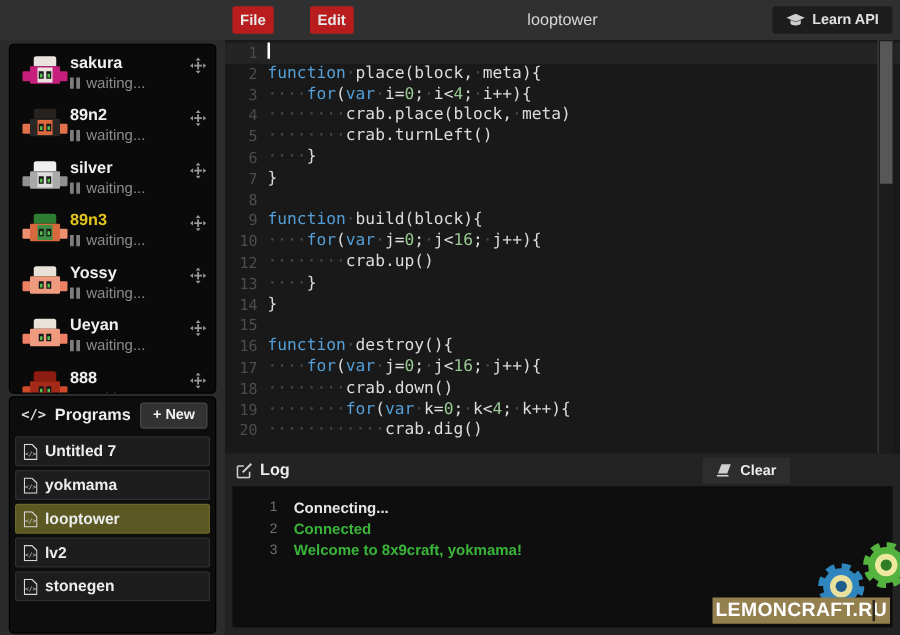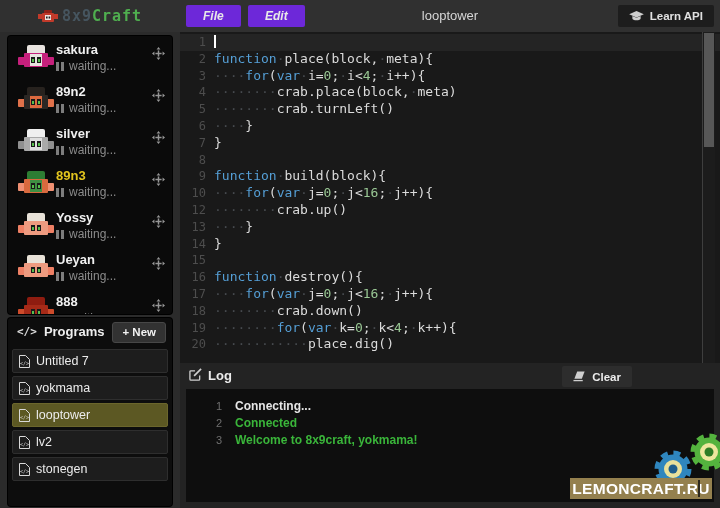--- a/index.html
+++ b/index.html
@@ -7,21 +7,21 @@
     width:720px;height:508px;position:relative;overflow:hidden;
     background:#2c2c2c;font-family:"Liberation Sans",sans-serif;
     -webkit-font-smoothing:antialiased;
   }
   
   .topbar{position:absolute;left:0;top:0;right:0;height:32px;background:#303030;border-bottom:1px solid #222;}
   .logo{position:absolute;left:0;top:0;width:180px;height:32px;display:flex;align-items:center;justify-content:center;gap:4px;}
   .logo-text{font-family:"DejaVu Sans Mono",monospace;font-weight:bold;font-size:15px;letter-spacing:1px;}
   .logo-prefix{color:#46555f;}
   .logo-suffix{color:#4fae4f;}
-  .menu-btn{position:absolute;top:5px;height:22px;line-height:22px;padding:0 17px;background:#6d28d9;color:#e8e8e8;font-size:12px;font-weight:bold;border-radius:2px;cursor:default;font-style:italic;}
+  .menu-btn{position:absolute;top:5px;height:22px;line-height:22px;padding:0 6px;background:#b91c1c;color:#e8e8e8;font-size:12px;font-weight:bold;border-radius:2px;cursor:default;}
   .menu-file{left:186px;}
   .menu-edit{left:248px;}
   .tb-title{position:absolute;left:180px;right:0;top:0;height:32px;line-height:32px;text-align:center;color:#d6d6d6;font-size:13px;}
   .learnapi{position:absolute;right:6px;top:5px;height:22px;display:flex;align-items:center;gap:6px;padding:0 11px;background:#1d1d1d;color:#e0e0e0;font-size:11.5px;font-weight:bold;border-radius:2px;}
   
   .sidebar{position:absolute;left:0;top:32px;width:180px;bottom:0;background:#2b2b2b;}
   .players-panel{position:absolute;left:8px;right:8px;top:4px;height:278px;background:#0a0a0a;border-radius:3px;box-shadow:0 0 0 1px #000;overflow:hidden;padding-top:2px;box-sizing:border-box;}
   .player-row{position:relative;height:42px;}
   .p-name{position:absolute;left:48px;top:4px;font-size:13px;font-weight:bold;color:#f0f0f0;}
   .p-status{position:absolute;left:48px;top:21px;display:flex;align-items:center;gap:5px;color:#8b8b8b;font-size:12px;}
@@ -39,60 +39,48 @@
   .av-claw.l{left:0;} .av-claw.r{right:0;}
   
   .programs-panel{position:absolute;left:8px;right:8px;top:286px;bottom:2px;background:#0d0d0d;border-radius:3px;box-shadow:0 0 0 1px #000;overflow:hidden;}
   .prog-header{position:relative;height:28px;}
   .prog-title{position:absolute;left:9px;top:6px;display:flex;align-items:center;gap:7px;color:#ededed;font-size:13px;font-weight:bold;}
   .code-glyph{font-family:"DejaVu Sans Mono",monospace;font-size:11px;color:#dcdcdc;font-weight:bold;}
   .new-btn{position:absolute;right:6px;top:4px;height:19px;line-height:19px;padding:0 9px;background:#323232;border:1px solid #474747;border-radius:3px;color:#f2f2f2;font-size:11.5px;font-weight:bold;}
   .prog-item{position:relative;height:22px;margin:3px 4px;background:#1d1d1d;border:1px solid #2e2e2e;border-radius:2px;display:flex;align-items:center;}
   .prog-item.sel{background:#5c5823;border-color:#6b662c;}
   .prog-item .fi{margin:0 6px 0 6px;flex:none;display:flex;}
-  .prog-label{color:#ececec;font-size:12.5px;font-weight:normal;}
+  .prog-label{color:#ececec;font-size:12.5px;font-weight:bold;}
   
   .editor{position:absolute;left:180px;top:32px;right:0;height:331px;background:#191919;overflow:hidden;font-family:"DejaVu Sans Mono",monospace;padding-top:2px;box-sizing:border-box;}
   .cl{height:16.8px;line-height:16.8px;display:flex;font-size:13px;white-space:pre;}
   .cl.cur{background:#242424;}
   .ln{flex:none;width:26px;text-align:right;padding-right:8px;color:#4d4d4d;font-size:12px;}
   .ct{flex:1;}
   .cursor{display:inline-block;width:2px;height:13px;background:#fff;vertical-align:-2px;}
   .sb-track{position:absolute;top:0;bottom:0;right:5px;width:12px;background:#1c1c1c;border-left:1px solid #3e3e3e;}
   .sb-thumb{position:absolute;left:1px;right:1px;top:1px;height:114px;background:#575757;}
   
   .logpanel{position:absolute;left:180px;top:363px;right:0;bottom:0;background:#232323;}
   .log-header{position:relative;height:26px;}
-  .log-title{position:absolute;left:9px;top:5px;display:flex;align-items:flex-start;gap:6px;color:#ececec;font-size:13px;font-weight:bold;}
+  .log-title{position:absolute;left:9px;top:5px;display:flex;align-items:flex-end;gap:6px;color:#ececec;font-size:13px;font-weight:bold;}
   .clear-btn{position:absolute;right:88px;top:3px;height:21px;display:flex;align-items:center;gap:6px;padding:0 11px;background:#2d2d2d;border-radius:2px;color:#ececec;font-size:11.5px;font-weight:bold;}
   .log-content{position:absolute;left:6px;right:6px;top:26px;bottom:6px;background:#0e0e0e;padding-top:9px;box-sizing:border-box;}
   .lgl{height:17px;line-height:17px;display:flex;font-size:12px;font-weight:600;}
   .lgn{flex:none;width:36px;text-align:right;padding-right:13px;color:#6f6f6f;font-size:11px;font-weight:normal;}
   
   .gear{position:absolute;}
   .wm-band{position:absolute;left:570px;top:478px;width:142px;height:21px;background:#94804e;display:flex;align-items:center;justify-content:center;}
   .wm-text{color:#fff;font-size:15.5px;font-weight:bold;letter-spacing:.3px;}
   .wm-mark{position:absolute;right:12px;top:2px;width:2px;height:17px;background:#2e2a20;}
 </style>
 </head>
 <body>
 
 <div class="topbar">
-  <div class="logo">
-    <svg width="20" height="13" viewBox="0 0 20 13">
-      <rect x="6" y="0" width="8" height="4" rx="1" fill="#8e2218"></rect>
-      <rect x="0" y="4" width="4" height="5" fill="#c13a2a"></rect>
-      <rect x="16" y="4" width="4" height="5" fill="#c13a2a"></rect>
-      <rect x="4" y="3" width="12" height="9" rx="1" fill="#c13a2a"></rect>
-      <rect x="7" y="5" width="6" height="5" fill="#efe5e0"></rect>
-      <rect x="8" y="6.5" width="1.6" height="2" fill="#222"></rect>
-      <rect x="10.6" y="6.5" width="1.6" height="2" fill="#222"></rect>
-    </svg>
-    <span class="logo-text"><span class="logo-prefix">8x9</span><span class="logo-suffix">Craft</span></span>
-  </div>
   <div class="menu-btn menu-file">File</div>
   <div class="menu-btn menu-edit">Edit</div>
   <div class="tb-title">looptower</div>
   <div class="learnapi">
     <svg width="15" height="11" viewBox="0 0 16 12" fill="#cfcfcf">
       <path d="M8 0 L16 3.5 8 7 0 3.5 Z"></path>
       <path d="M3.5 5.4 v2.8 c0 1.1 2 2 4.5 2 s4.5 -.9 4.5 -2 V5.4 L8 7.4 Z"></path>
     </svg>
     <span>Learn API</span>
   </div>
@@ -404,21 +392,21 @@
       <div class="cl"><span class="ln">9</span><span class="ct"><span style="color: rgb(85, 159, 214);">function</span><span style="color: rgb(70, 74, 78);">·</span><span style="color: rgb(220, 220, 220);">build(block){</span></span></div>
       <div class="cl"><span class="ln">10</span><span class="ct"><span style="color: rgb(70, 74, 78);">····</span><span style="color: rgb(85, 159, 214);">for</span><span style="color: rgb(220, 220, 220);">(</span><span style="color: rgb(85, 159, 214);">var</span><span style="color: rgb(70, 74, 78);">·</span><span style="color: rgb(220, 220, 220);">j=</span><span style="color: rgb(153, 199, 148);">0</span><span style="color: rgb(220, 220, 220);">;</span><span style="color: rgb(70, 74, 78);">·</span><span style="color: rgb(220, 220, 220);">j&lt;</span><span style="color: rgb(153, 199, 148);">16</span><span style="color: rgb(220, 220, 220);">;</span><span style="color: rgb(70, 74, 78);">·</span><span style="color: rgb(220, 220, 220);">j++){</span></span></div>
       <div class="cl"><span class="ln">12</span><span class="ct"><span style="color: rgb(70, 74, 78);">········</span><span style="color: rgb(220, 220, 220);">crab.up()</span></span></div>
       <div class="cl"><span class="ln">13</span><span class="ct"><span style="color: rgb(70, 74, 78);">····</span><span style="color: rgb(220, 220, 220);">}</span></span></div>
       <div class="cl"><span class="ln">14</span><span class="ct"><span style="color: rgb(220, 220, 220);">}</span></span></div>
       <div class="cl"><span class="ln">15</span><span class="ct"></span></div>
       <div class="cl"><span class="ln">16</span><span class="ct"><span style="color: rgb(85, 159, 214);">function</span><span style="color: rgb(70, 74, 78);">·</span><span style="color: rgb(220, 220, 220);">destroy(){</span></span></div>
       <div class="cl"><span class="ln">17</span><span class="ct"><span style="color: rgb(70, 74, 78);">····</span><span style="color: rgb(85, 159, 214);">for</span><span style="color: rgb(220, 220, 220);">(</span><span style="color: rgb(85, 159, 214);">var</span><span style="color: rgb(70, 74, 78);">·</span><span style="color: rgb(220, 220, 220);">j=</span><span style="color: rgb(153, 199, 148);">0</span><span style="color: rgb(220, 220, 220);">;</span><span style="color: rgb(70, 74, 78);">·</span><span style="color: rgb(220, 220, 220);">j&lt;</span><span style="color: rgb(153, 199, 148);">16</span><span style="color: rgb(220, 220, 220);">;</span><span style="color: rgb(70, 74, 78);">·</span><span style="color: rgb(220, 220, 220);">j++){</span></span></div>
       <div class="cl"><span class="ln">18</span><span class="ct"><span style="color: rgb(70, 74, 78);">········</span><span style="color: rgb(220, 220, 220);">crab.down()</span></span></div>
       <div class="cl"><span class="ln">19</span><span class="ct"><span style="color: rgb(70, 74, 78);">········</span><span style="color: rgb(85, 159, 214);">for</span><span style="color: rgb(220, 220, 220);">(</span><span style="color: rgb(85, 159, 214);">var</span><span style="color: rgb(70, 74, 78);">·</span><span style="color: rgb(220, 220, 220);">k=</span><span style="color: rgb(153, 199, 148);">0</span><span style="color: rgb(220, 220, 220);">;</span><span style="color: rgb(70, 74, 78);">·</span><span style="color: rgb(220, 220, 220);">k&lt;</span><span style="color: rgb(153, 199, 148);">4</span><span style="color: rgb(220, 220, 220);">;</span><span style="color: rgb(70, 74, 78);">·</span><span style="color: rgb(220, 220, 220);">k++){</span></span></div>
-      <div class="cl"><span class="ln">20</span><span class="ct"><span style="color: rgb(70, 74, 78);">············</span><span style="color: rgb(220, 220, 220);">place.dig()</span></span></div>
+      <div class="cl"><span class="ln">20</span><span class="ct"><span style="color: rgb(70, 74, 78);">············</span><span style="color: rgb(220, 220, 220);">crab.dig()</span></span></div>
     </div>
   <div class="sb-track">
     <div class="sb-thumb"></div>
   </div>
 </div>
 
 <div class="logpanel">
   <div class="log-header">
     <div class="log-title">
       <svg width="13" height="13" viewBox="0 0 14 14" fill="none" stroke="#cfcfcf" stroke-width="1.4">

